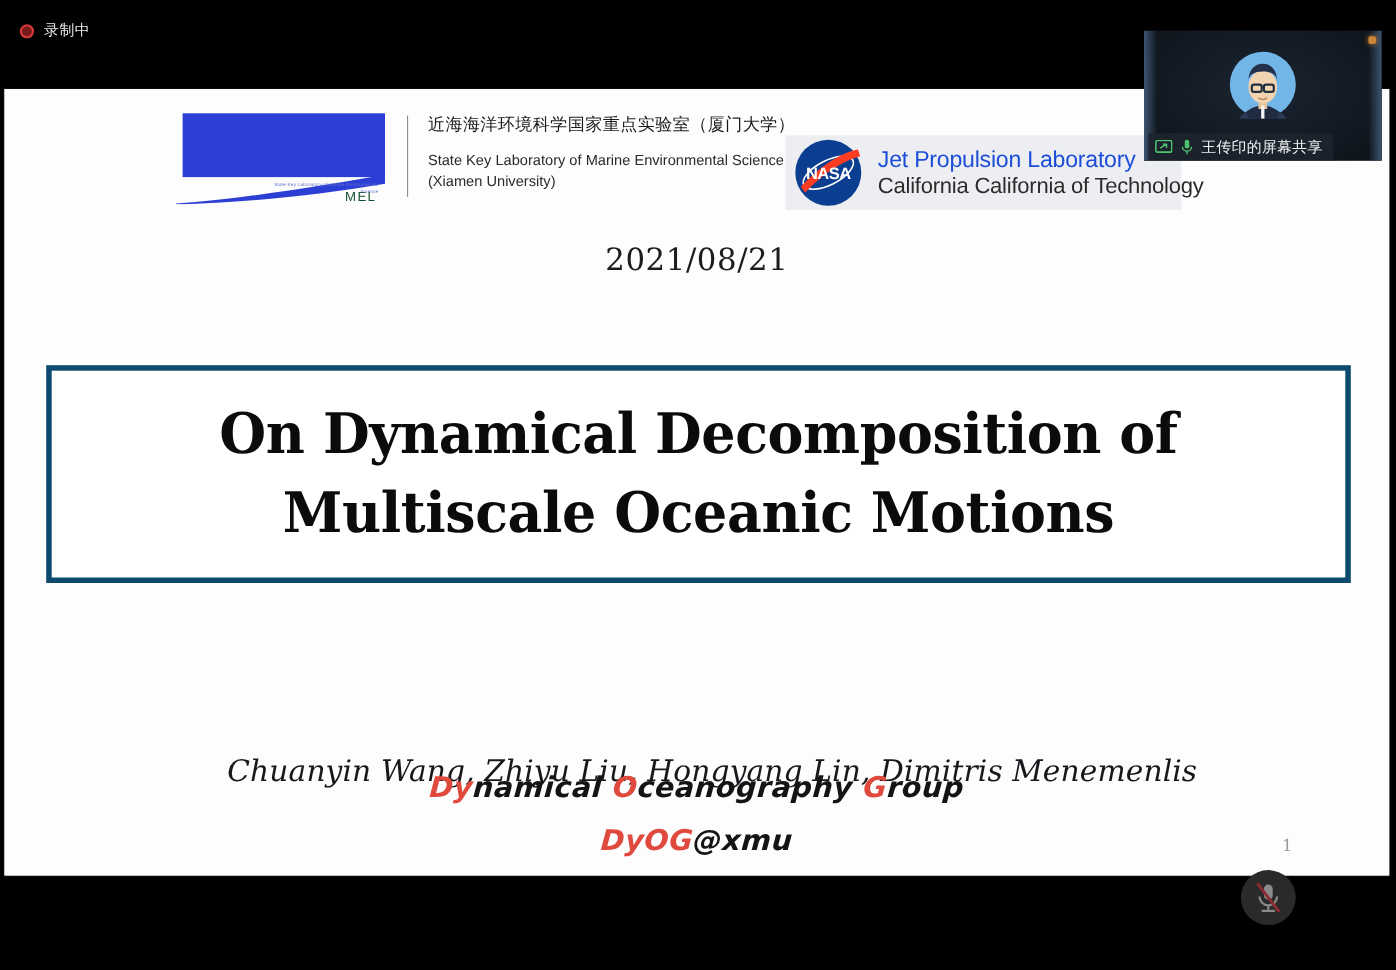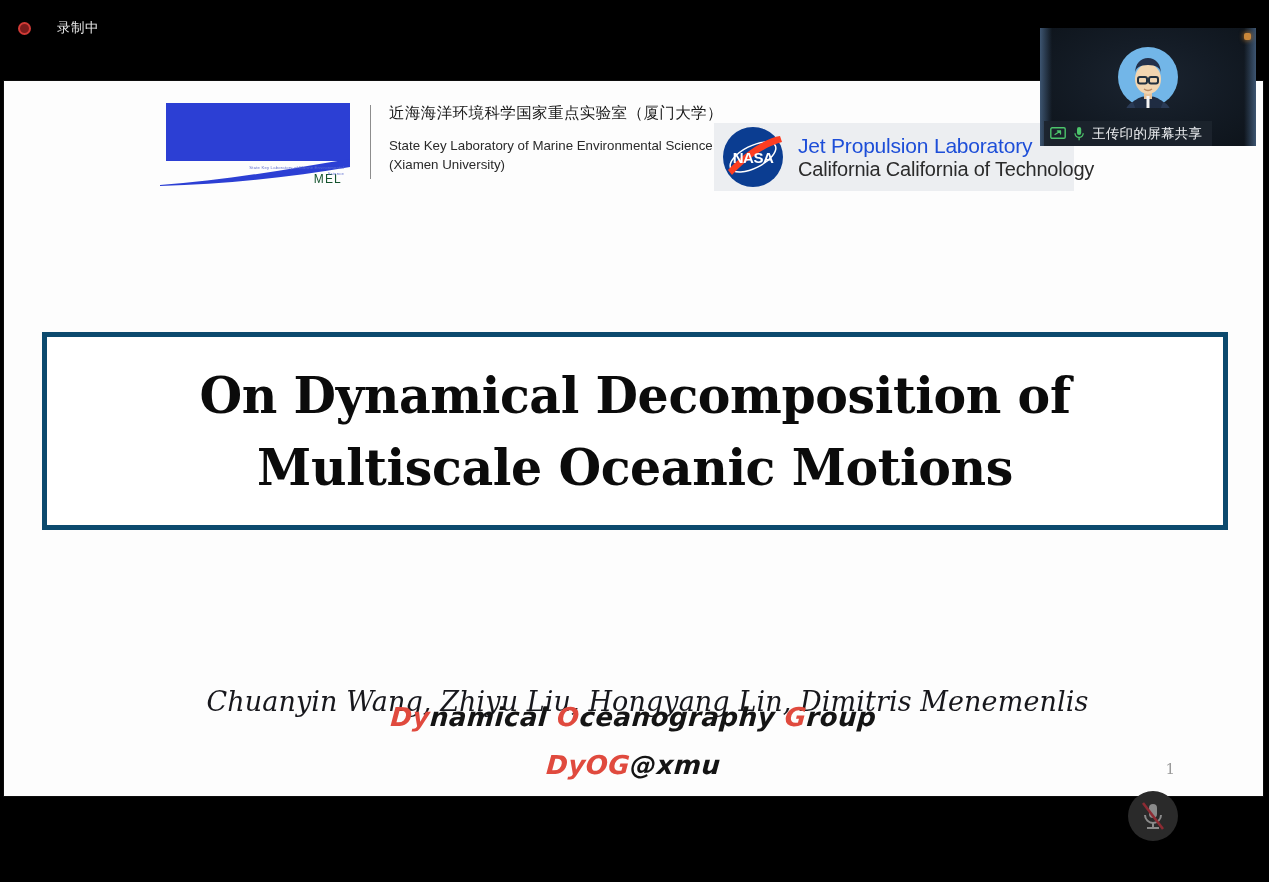--- a/index.html
+++ b/index.html
@@ -22,21 +22,21 @@
     background: #000000;
   }
 
   
   #recording-indicator {
     position: absolute;
     left: 18px;
     top: 18px;
     display: flex;
     align-items: center;
-    gap: 26px;
+    gap: 9px;
     height: 20px;
   }
   #recording-indicator .rec-dot {
     width: 13px;
     height: 13px;
     border-radius: 50%;
     border: 2.5px solid #d13a36;
     background: #7a1b1b;
     box-sizing: border-box;
   }
@@ -392,20 +392,21 @@
               <text x="31" y="37" font-family="Liberation Sans, sans-serif" font-size="15" font-weight="bold" fill="#ffffff" text-anchor="middle" letter-spacing="-0.5">NASA</text>
             </svg>
           </div>
           <div id="jpl-text">
             <div class="jpl-line1">Jet Propulsion Laboratory</div>
             <div class="jpl-line2">California California of Technology</div>
           </div>
         </div>
       </div>
 
+      <div id="slide-date">2021/08/21</div>
 
       <div id="title-box">
         <div id="slide-title">On Dynamical Decomposition of Multiscale Oceanic Motions</div>
       </div>
 
       <div id="slide-authors">Chuanyin Wang, Zhiyu Liu, Hongyang Lin, Dimitris Menemenlis</div>
 
       <div id="group-lines">
         <div class="group-line" id="group-line-1"><span class="hl">Dy</span><span>namical </span><span class="hl">O</span><span>ceanography </span><span class="hl">G</span><span>roup</span></div>
         <div class="group-line" id="group-line-2"><span class="hl">DyOG</span><span>@xmu</span></div>

